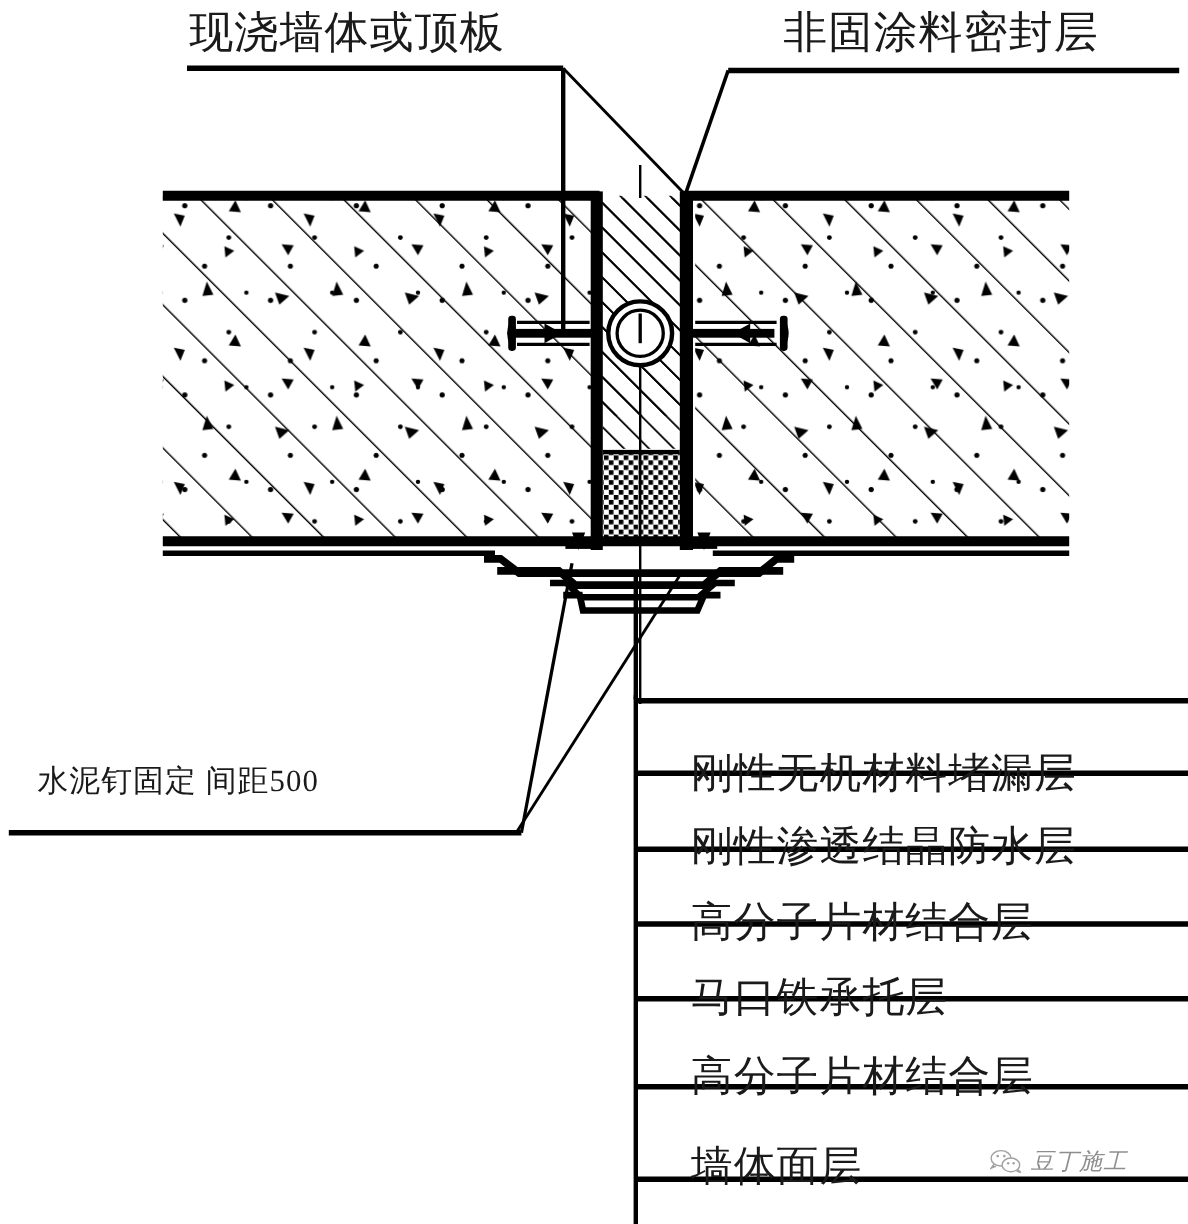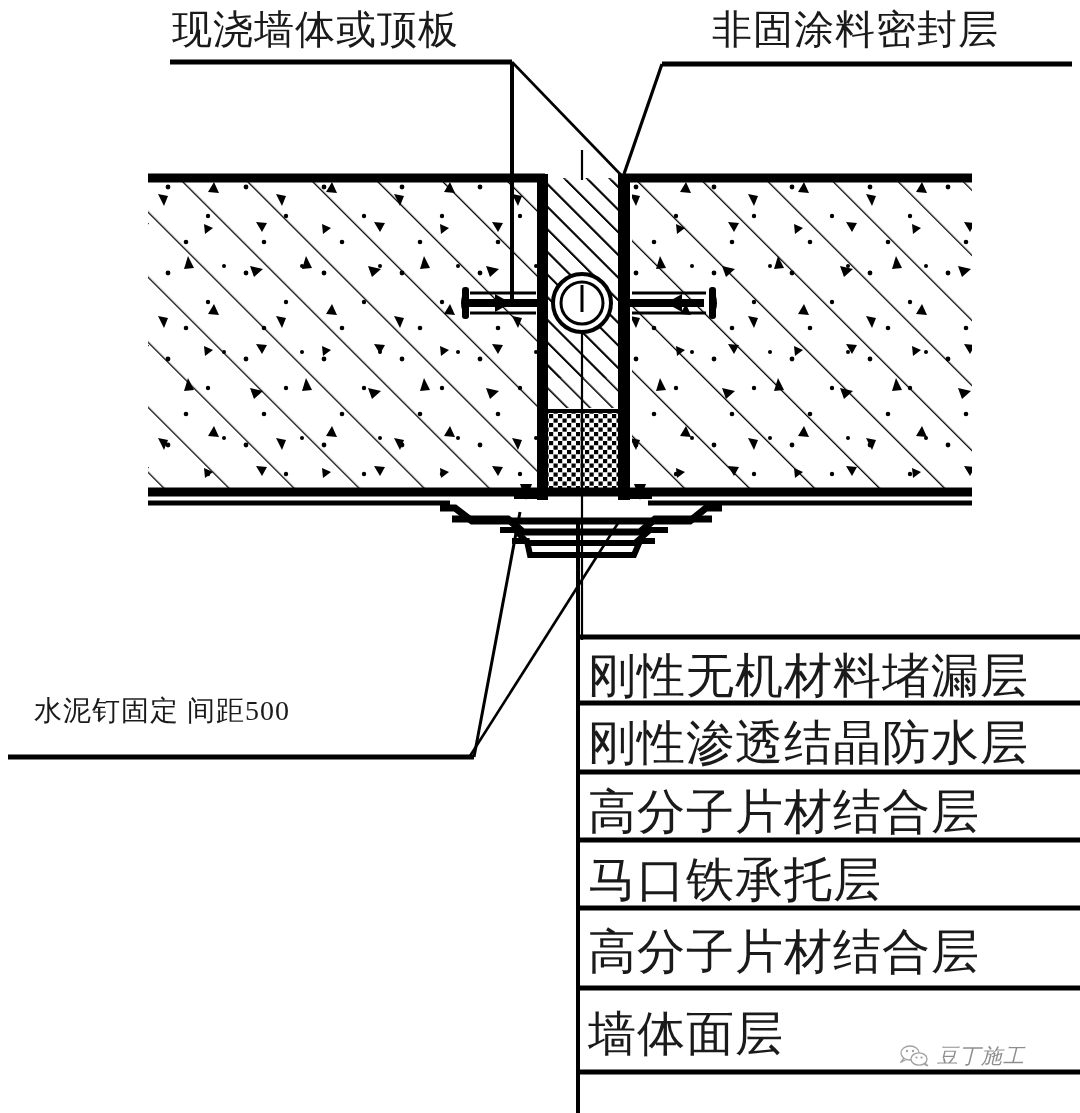--- a/index.html
+++ b/index.html
@@ -43,23 +43,24 @@
     font-size: 40px;
     letter-spacing: 1px;
   }
   .label-bottom-left {
     left: 34px;
     top: 697px;
     font-size: 28px;
     letter-spacing: 1px;
   }
   .layer-label {
-    left: 588px;
-    font-size: 48px;
-    letter-spacing: 1px;
+    left: 628px;
+    font-size: 38px;
+    letter-spacing: 1px;
+    margin-top: 32px;
   }
   .wm {
     position: absolute;
     left: 900px;
     top: 1042px;
     display: flex;
     align-items: center;
     gap: 7px;
     opacity: 0.55;
     font-style: italic;

